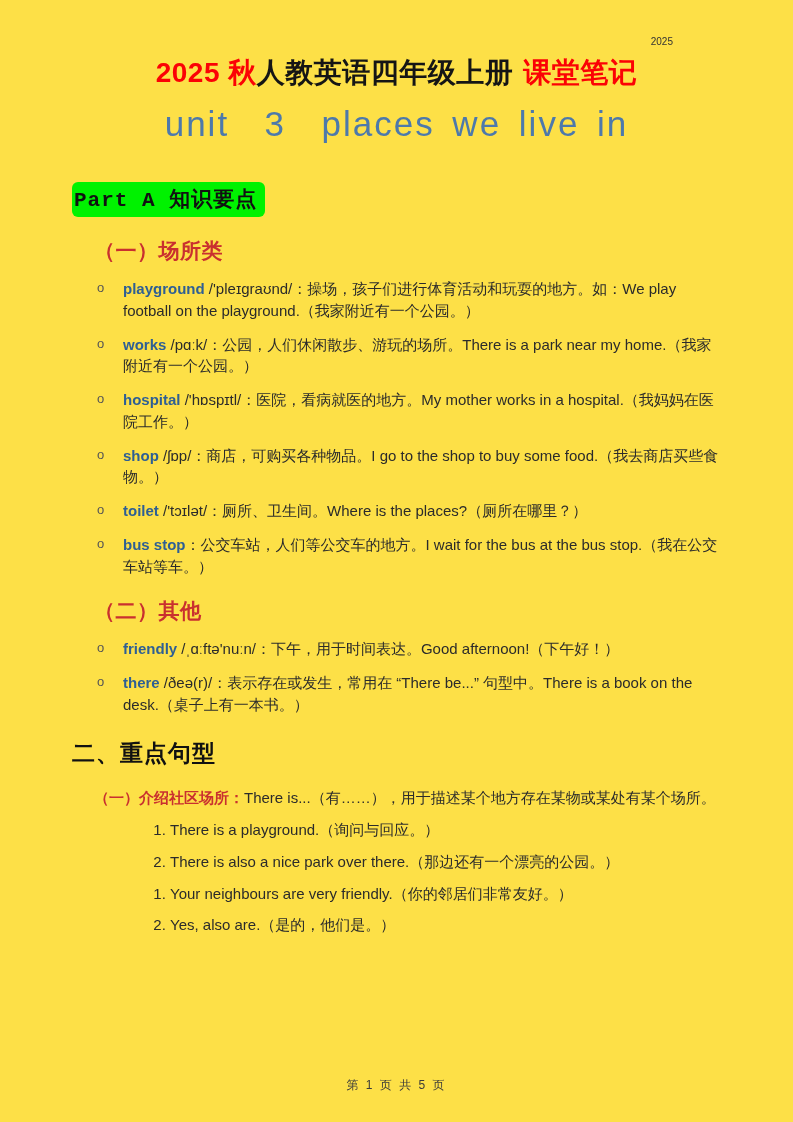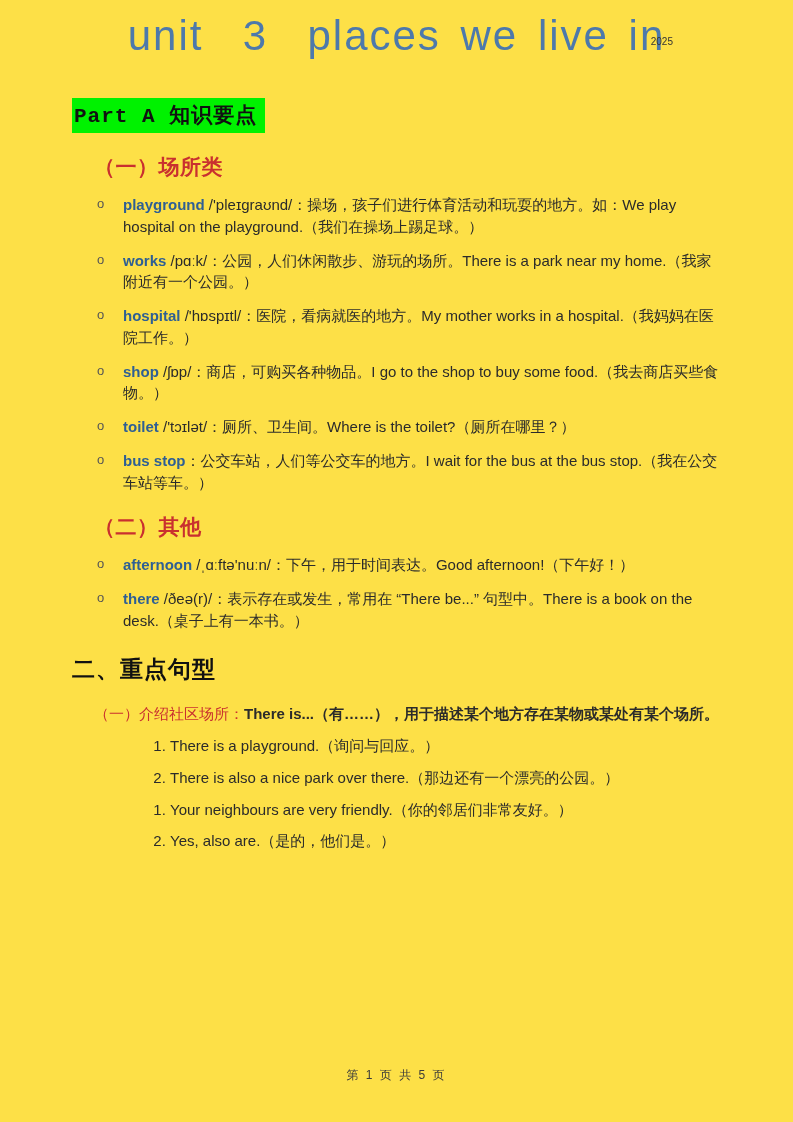--- a/index.html
+++ b/index.html
@@ -33,38 +33,39 @@
     letter-spacing: 0.5px;
     white-space: nowrap;
   }
   .doc-title .red { color: #fb0205; }
   .doc-title .black { color: #151515; }
   .doc-title .red-last { color: #fb0205; margin-left: 10px; }
 
   .unit-subtitle {
     margin-top: 12px;
     text-align: center;
-    font-size: 42px;
+    font-size: 35px;
     font-weight: 400;
     color: #4d79ab;
     letter-spacing: 2px;
     word-spacing: 6px;
     white-space: pre-wrap;
   }
 
   .part-a-wrap { margin-top: 38px; }
   .part-a-highlight {
     display: inline-block;
     background: #00f200;
     color: #111;
     font-family: "Liberation Mono", "DejaVu Sans Mono", monospace;
     font-size: 21px;
     font-weight: bold;
     letter-spacing: 1px;
     padding: 3px 8px 4px 2px;
+    border-radius: 6px;
   }
 
   .section-heading {
     margin-top: 26px;
     font-size: 23px;
     font-weight: bold;
     color: #111;
     letter-spacing: 1px;
   }
   .section-heading-2 { margin-top: 22px; }
@@ -97,95 +98,96 @@
     color: #555;
   }
   .vocab-word { color: #2e5f94; font-weight: bold; }
   .vocab-rest { color: #2b2b2b; }
 
   .pattern-heading {
     margin: 18px 0 0 22px;
     font-size: 15px;
     line-height: 1.5;
   }
-  .pattern-heading .red-label { color: #c9302f; font-weight: normal; text-align: right; }
-  .pattern-heading .note { color: #2b2b2b; font-weight: bold; }
+  .pattern-heading .red-label { color: #c9302f; font-weight: bold; text-align: right; }
+  .pattern-heading .note { color: #2b2b2b; }
 
   ol.sentence-list {
     margin: 10px 0 0 0;
     padding-left: 98px;
   }
   ol.sentence-list li {
     margin-bottom: 10px;
     font-size: 15px;
     line-height: 1.45;
     color: #2b2b2b;
   }
 
   .page-footer {
     position: absolute;
     left: 0;
     right: 0;
-    bottom: 38px;
+    bottom: 28px;
     text-align: center;
     font-size: 12px;
     color: #3a3a3a;
     letter-spacing: 2px;
   }
 </style>
 </head>
 <body>
 
 <div class="page">
 
   <div class="corner-year">2025</div>
 
+  <h1 class="doc-title"><span class="red">2025 秋</span><span class="black">人教英语四年级上册</span><span class="red-last">课堂笔记</span></h1>
 
   <h2 class="unit-subtitle">unit  3  places we live in</h2>
 
   <div class="part-a-wrap">
     <span class="part-a-highlight">Part A 知识要点</span>
   </div>
 
 
   <h4 class="sub-heading">（一）场所类</h4>
 
   <ul class="vocab-list">
     <li>
       <span class="bullet-marker">o</span>
-      <span class="vocab-word">playground</span><span class="vocab-rest"> /'pleɪɡraʊnd/：操场，孩子们进行体育活动和玩耍的地方。如：We play hospital on the playground.（我们在操场上踢足球。）</span>
+      <span class="vocab-word">playground</span><span class="vocab-rest"> /'pleɪɡraʊnd/：操场，孩子们进行体育活动和玩耍的地方。如：We play football on the playground.（我家附近有一个公园。）</span>
     </li>
     <li>
       <span class="bullet-marker">o</span>
       <span class="vocab-word">works</span><span class="vocab-rest"> /pɑːk/：公园，人们休闲散步、游玩的场所。There is a park near my home.（我家附近有一个公园。）</span>
     </li>
     <li>
       <span class="bullet-marker">o</span>
       <span class="vocab-word">hospital</span><span class="vocab-rest"> /'hɒspɪtl/：医院，看病就医的地方。My mother works in a hospital.（我妈妈在医院工作。）</span>
     </li>
     <li>
       <span class="bullet-marker">o</span>
       <span class="vocab-word">shop</span><span class="vocab-rest"> /ʃɒp/：商店，可购买各种物品。I go to the shop to buy some food.（我去商店买些食物。）</span>
     </li>
     <li>
       <span class="bullet-marker">o</span>
-      <span class="vocab-word">toilet</span><span class="vocab-rest"> /'tɔɪlət/：厕所、卫生间。Where is the toilet?（厕所在哪里？）</span>
+      <span class="vocab-word">toilet</span><span class="vocab-rest"> /'tɔɪlət/：厕所、卫生间。Where is the places?（厕所在哪里？）</span>
     </li>
     <li>
       <span class="bullet-marker">o</span>
       <span class="vocab-word">bus stop</span><span class="vocab-rest">：公交车站，人们等公交车的地方。I wait for the bus at the bus stop.（我在公交车站等车。）</span>
     </li>
   </ul>
 
   <h4 class="sub-heading">（二）其他</h4>
 
   <ul class="vocab-list">
     <li>
       <span class="bullet-marker">o</span>
-      <span class="vocab-word">afternoon</span><span class="vocab-rest"> /ˌɑːftə'nuːn/：下午，用于时间表达。Good afternoon!（下午好！）</span>
+      <span class="vocab-word">friendly</span><span class="vocab-rest"> /ˌɑːftə'nuːn/：下午，用于时间表达。Good afternoon!（下午好！）</span>
     </li>
     <li>
       <span class="bullet-marker">o</span>
       <span class="vocab-word">there</span><span class="vocab-rest"> /ðeə(r)/：表示存在或发生，常用在 “There be...” 句型中。There is a book on the desk.（桌子上有一本书。）</span>
     </li>
   </ul>
 
   <h3 class="section-heading section-heading-2">二、重点句型</h3>
 
   <div class="pattern-heading"><span class="red-label">（一）介绍社区场所：</span><span class="note">There is...（有……），用于描述某个地方存在某物或某处有某个场所。</span></div>

